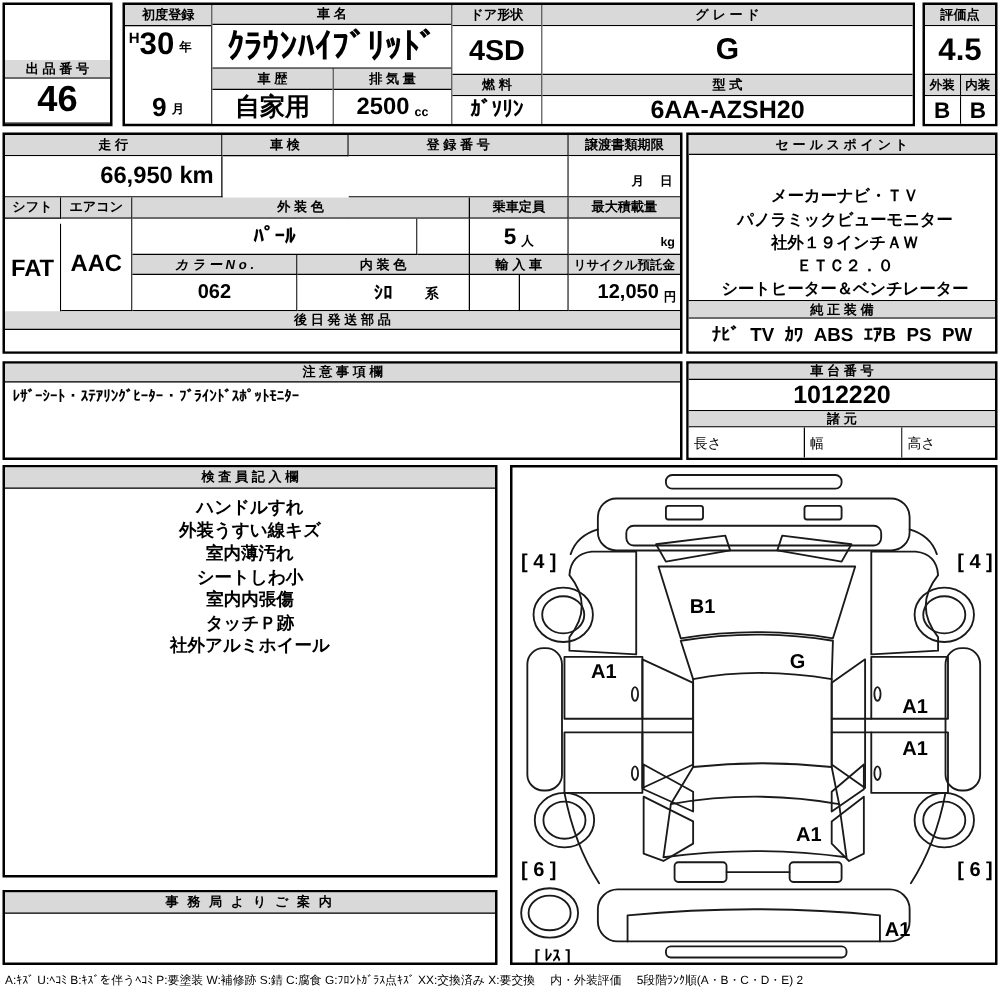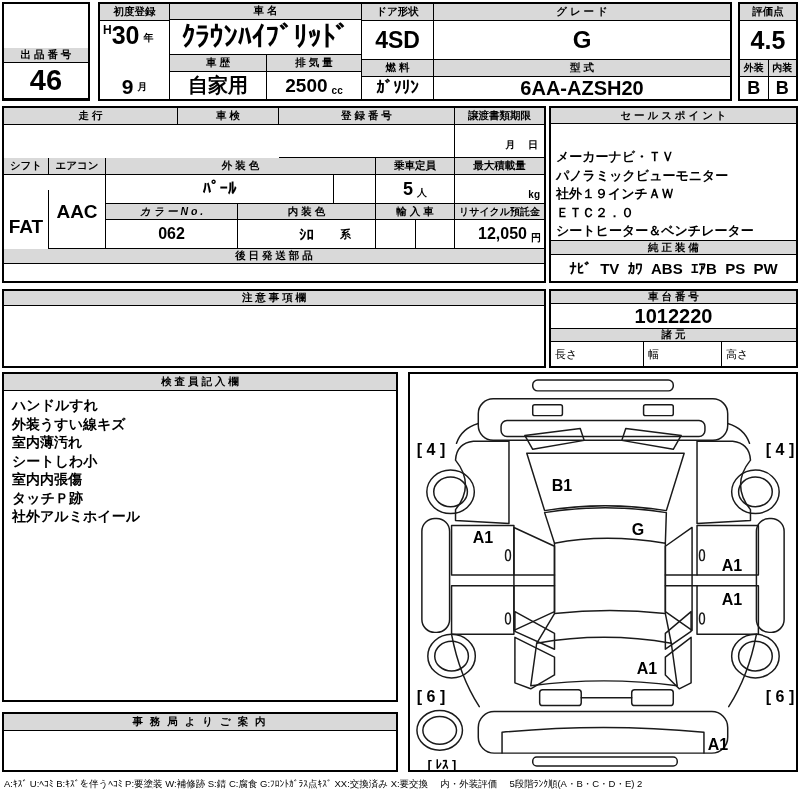--- a/index.html
+++ b/index.html
@@ -14,21 +14,21 @@
         background:#fff;white-space:nowrap;overflow:hidden;}
   .br{border-right:1px solid #000;}
   .bb{border-bottom:1px solid #000;}
   .abs{position:absolute;box-sizing:border-box;}
   .big{font-weight:bold;}
   .unit{font-size:10px;font-weight:bold;margin-left:4px;align-self:flex-end;padding-bottom:3px;}
   
   .dmark{position:absolute;transform:translate(-50%,-50%);font-weight:bold;font-size:16px;
          white-space:nowrap;line-height:1;}
   .dmark.small{font-size:13px;}
-  .lines div{line-height:18.5px;}
+  .lines div{line-height:18.5px;text-align:center;}
   svg.car{position:absolute;left:0;top:0;}
   .legend{position:absolute;left:4px;top:778px;width:794px;font-size:9.5px;white-space:nowrap;
           letter-spacing:0px;}
 </style>
 </head>
 <body>
 
 <div class="sheet">
 
   <div class="box col" style="left:2px;top:2px;width:88px;height:99px;">
@@ -100,31 +100,32 @@
     </div>
   </div>
 
   <div class="box" style="left:2px;top:106px;width:544px;height:177px;">
 
     <div class="abs hd br bb" style="left:0;top:0;width:174px;height:17px;">走 行</div>
     <div class="abs hd br bb" style="left:174px;top:0;width:101px;height:17px;">車 検</div>
     <div class="abs hd br bb" style="left:275px;top:0;width:176px;height:17px;">登 録 番 号</div>
     <div class="abs hd bb" style="left:451px;top:0;width:89px;height:17px;letter-spacing:0;">譲渡書類期限</div>
 
+    <div class="abs cell br bb big" style="left:0;top:17px;width:174px;height:33px;font-size:19px;justify-content:flex-end;padding-right:6px;">66,950 km</div>
     <div class="abs cell br bb" style="left:174px;top:17px;width:101px;height:23px;font-size:10px;font-weight:bold;align-items:flex-end;padding-bottom:5px;margin-top:36px;">年　 月</div>
     <div class="abs cell br bb" style="left:275px;top:17px;width:176px;height:33px;"></div>
     <div class="abs cell bb" style="left:451px;top:17px;width:89px;height:33px;font-size:10px;font-weight:bold;align-items:flex-end;justify-content:flex-end;padding:0 6px 5px 0;">月　 日</div>
 
     <div class="abs hd br bb" style="left:0;top:50px;width:45px;height:17px;letter-spacing:0;">シフト</div>
     <div class="abs hd br bb" style="left:45px;top:50px;width:57px;height:17px;letter-spacing:0;">エアコン</div>
     <div class="abs hd br bb" style="left:102px;top:50px;width:270px;height:17px;">外 装 色</div>
     <div class="abs hd br bb" style="left:372px;top:50px;width:79px;height:17px;letter-spacing:0;">乗車定員</div>
     <div class="abs hd bb" style="left:451px;top:50px;width:89px;height:17px;letter-spacing:0;">最大積載量</div>
 
-    <div class="abs cell br bb big" style="left:0;top:82px;width:45px;height:74px;font-size:19px;">FAT</div>
+    <div class="abs cell br bb big" style="left:0;top:71px;width:45px;height:74px;font-size:19px;">FAT</div>
     <div class="abs cell br bb big" style="left:45px;top:67px;width:57px;height:74px;font-size:19px;">AAC</div>
 
     <div class="abs cell br bb big" style="left:102px;top:67px;width:228px;height:29px;font-size:17px;">ﾊﾟｰﾙ</div>
     <div class="abs cell br bb" style="left:330px;top:67px;width:42px;height:29px;"></div>
     <div class="abs cell br bb" style="left:372px;top:67px;width:79px;height:29px;">
       <span class="big" style="font-size:18px;">5</span>
       <span class="unit">人</span>
     </div>
     <div class="abs cell bb" style="left:451px;top:67px;width:89px;height:29px;font-size:10px;font-weight:bold;justify-content:flex-end;padding-right:4px;align-items:flex-end;padding-bottom:3px;">kg</div>
 
@@ -157,20 +158,21 @@
         <div>社外１９インチＡＷ</div>
         <div>ＥＴＣ２．０</div>
         <div>シートヒーター＆ベンチレーター</div>
       </div>
     <div class="hd bb" style="height:14px;">純 正 装 備</div>
     <div class="cell big" style="flex:1;font-size:15px;white-space:pre;">ﾅﾋﾞ  TV  ｶﾜ  ABS  ｴｱB  PS  PW</div>
   </div>
 
   <div class="box col" style="left:2px;top:289px;width:544px;height:79px;">
     <div class="hd bb" style="height:15px;text-align:right;">注 意 事 項 欄</div>
+    <div style="flex:1;padding:4px 6px;font-size:12px;font-weight:bold;">ﾚｻﾞｰｼｰﾄ ･ ｽﾃｱﾘﾝｸﾞﾋｰﾀｰ ･ ﾌﾞﾗｲﾝﾄﾞｽﾎﾟｯﾄﾓﾆﾀｰ</div>
   </div>
 
   <div class="box col" style="left:549px;top:289px;width:249px;height:79px;">
     <div class="hd bb" style="height:13px;">車 台 番 号</div>
     <div class="cell bb big" style="height:25px;font-size:20px;">1012220</div>
     <div class="hd bb" style="height:13px;">諸 元</div>
     <div class="row" style="flex:1;">
       <div class="cell br" style="width:93px;justify-content:flex-start;padding-left:4px;font-size:11px;">長さ</div>
       <div class="cell br" style="width:78px;justify-content:flex-start;padding-left:4px;font-size:11px;">幅</div>
       <div class="cell" style="flex:1;justify-content:flex-start;padding-left:4px;font-size:11px;">高さ</div>

